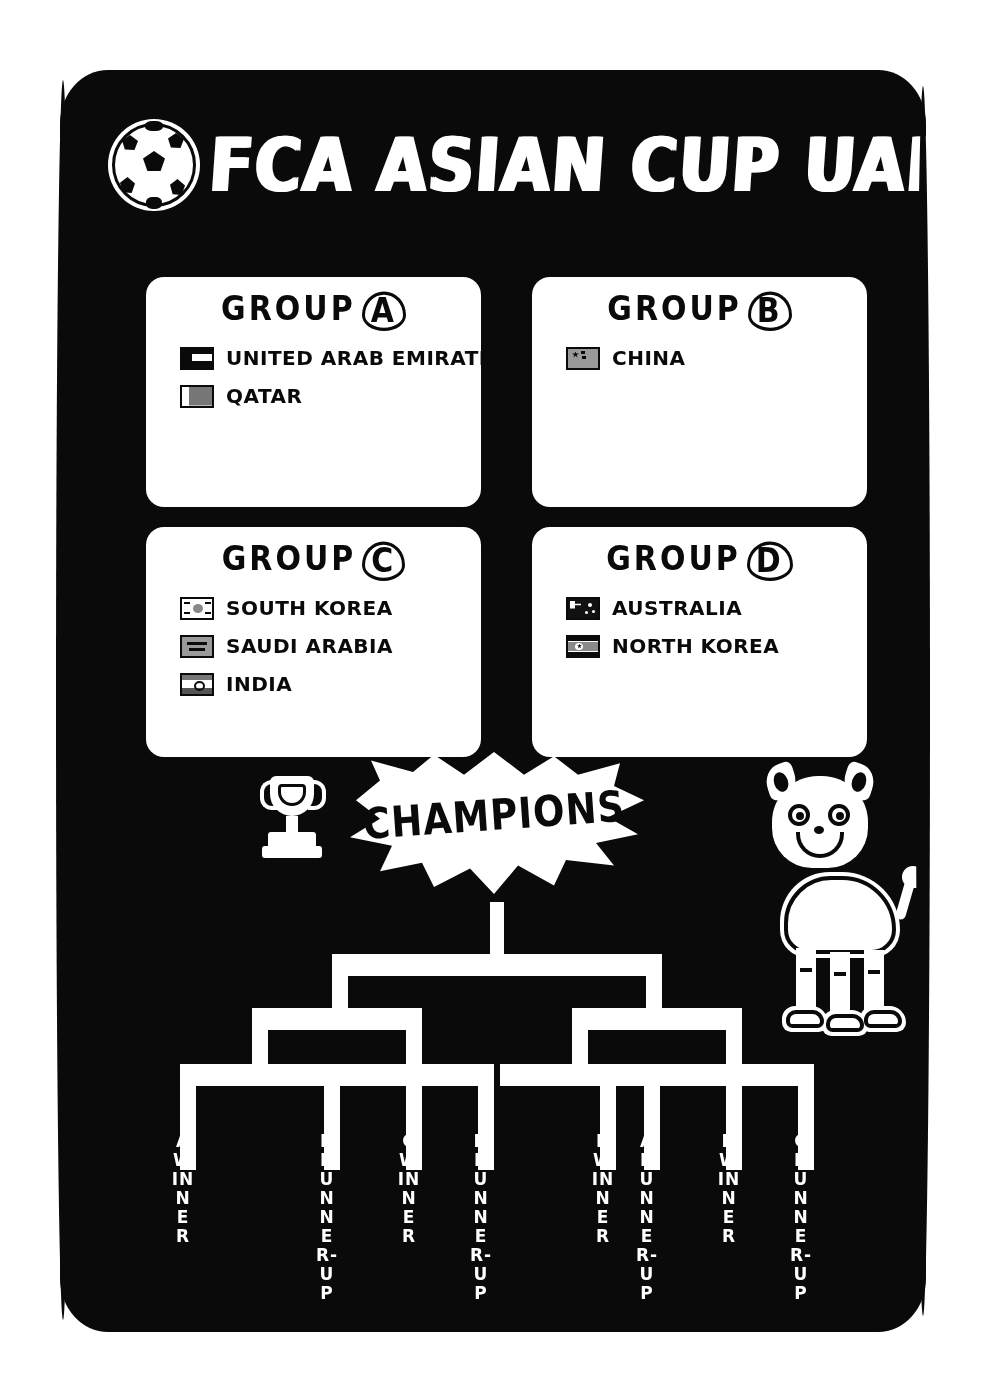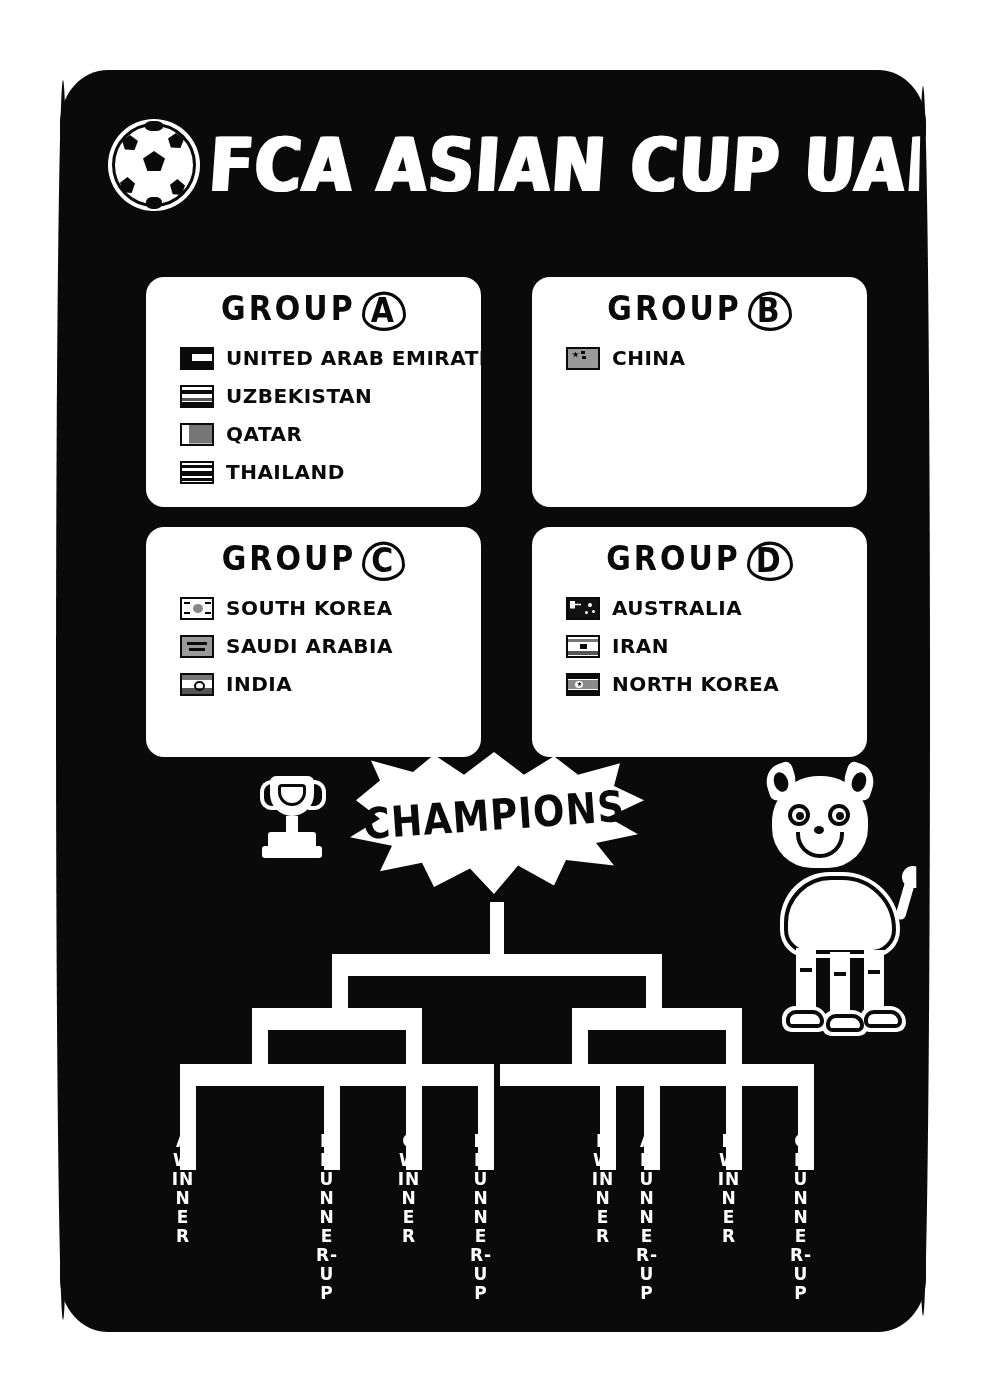--- a/index.html
+++ b/index.html
@@ -255,40 +255,24 @@
       <li class="team-row">
         <span class="flag">
           <i style="left:0;top:0;width:10px;height:19px;"></i>
           <i style="left:10px;top:0;width:20px;height:5px;"></i>
           <i style="left:10px;top:12px;width:20px;height:7px;"></i>
         </span>
         <span class="team-name">UNITED ARAB EMIRATES</span>
       </li>
       <li class="team-row">
         <span class="flag">
-          <i style="left:0;top:3px;width:30px;height:4px;"></i>
-          <i style="left:0;top:11px;width:30px;height:3px;background:#555;"></i>
-          <i style="left:0;top:15px;width:30px;height:4px;"></i>
-        </span>
-        <span class="team-name">UZBEKISTAN</span>
-      </li>
-      <li class="team-row">
-        <span class="flag">
           <i style="left:0;top:0;width:7px;height:19px;background:#fff;"></i>
           <i style="left:7px;top:0;width:23px;height:19px;background:#777;clip-path:polygon(0 0,100% 0,100% 100%,0 100%);"></i>
         </span>
         <span class="team-name">QATAR</span>
-      </li>
-      <li class="team-row">
-        <span class="flag">
-          <i style="left:0;top:2px;width:30px;height:3px;"></i>
-          <i style="left:0;top:8px;width:30px;height:5px;"></i>
-          <i style="left:0;top:15px;width:30px;height:3px;"></i>
-        </span>
-        <span class="team-name">THAILAND</span>
       </li>
     </ul>
   </div>
 
   <div class="group-card" id="group-b">
     <div class="group-title">
       <span>GROUP</span><span class="letter">B</span>
     </div>
     <ul class="team-list">
       <li class="team-row">
@@ -344,28 +328,20 @@
     <ul class="team-list">
       <li class="team-row">
         <span class="flag">
           <i style="left:0;top:0;width:30px;height:19px;background:#111;"></i>
           <i style="left:2px;top:2px;width:11px;height:8px;background:#fff;clip-path:polygon(0 0,45% 0,45% 40%,100% 40%,100% 60%,45% 60%,45% 100%,0 100%);"></i>
           <i style="left:20px;top:4px;width:4px;height:4px;background:#fff;border-radius:50%;"></i>
           <i style="left:24px;top:11px;width:3px;height:3px;background:#fff;border-radius:50%;"></i>
           <i style="left:17px;top:12px;width:3px;height:3px;background:#fff;border-radius:50%;"></i>
         </span>
         <span class="team-name">AUSTRALIA</span>
-      </li>
-      <li class="team-row">
-        <span class="flag">
-          <i style="left:0;top:2px;width:30px;height:3px;background:#777;"></i>
-          <i style="left:0;top:14px;width:30px;height:4px;background:#555;"></i>
-          <i style="left:12px;top:7px;width:7px;height:5px;background:#0a0a0a;"></i>
-        </span>
-        <span class="team-name">IRAN</span>
       </li>
       <li class="team-row">
         <span class="flag">
           <i style="left:0;top:0;width:30px;height:4px;"></i>
           <i style="left:0;top:15px;width:30px;height:4px;"></i>
           <i style="left:0;top:5px;width:30px;height:9px;background:#8a8a8a;"></i>
           <i style="left:7px;top:6px;width:8px;height:7px;background:#fff;border-radius:50%;"></i>
           <i style="left:9px;top:7px;width:5px;height:5px;background:#0a0a0a;clip-path:polygon(50% 0,61% 35%,100% 35%,68% 57%,79% 100%,50% 72%,21% 100%,32% 57%,0 35%,39% 35%);"></i>
         </span>
         <span class="team-name">NORTH KOREA</span>

